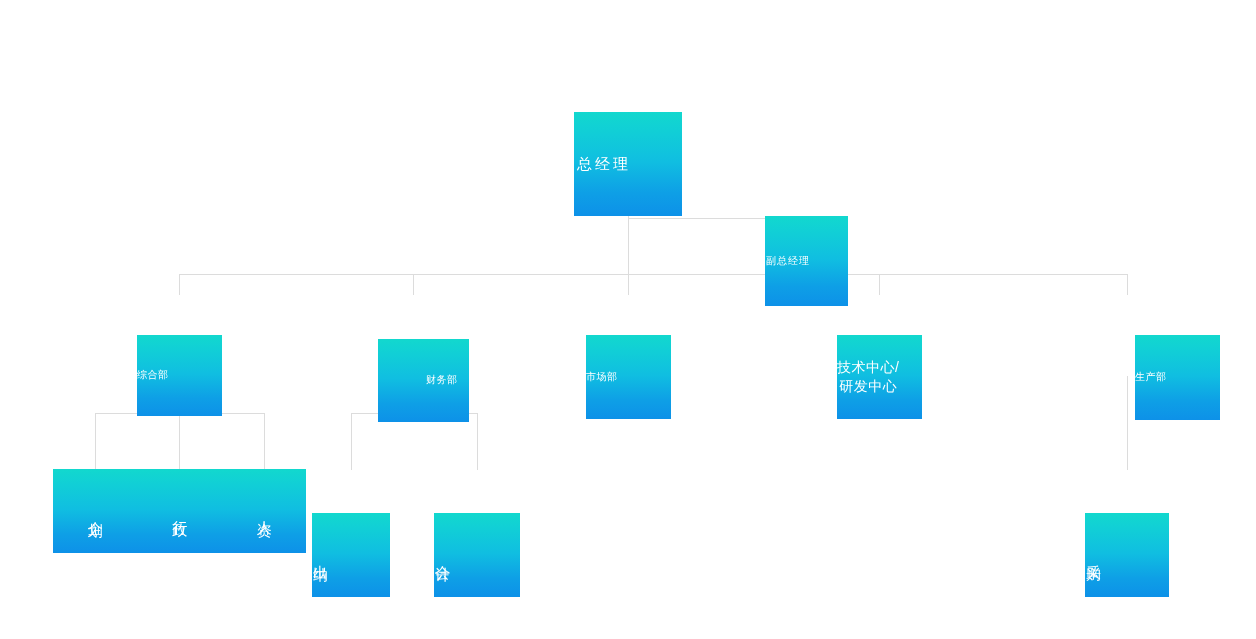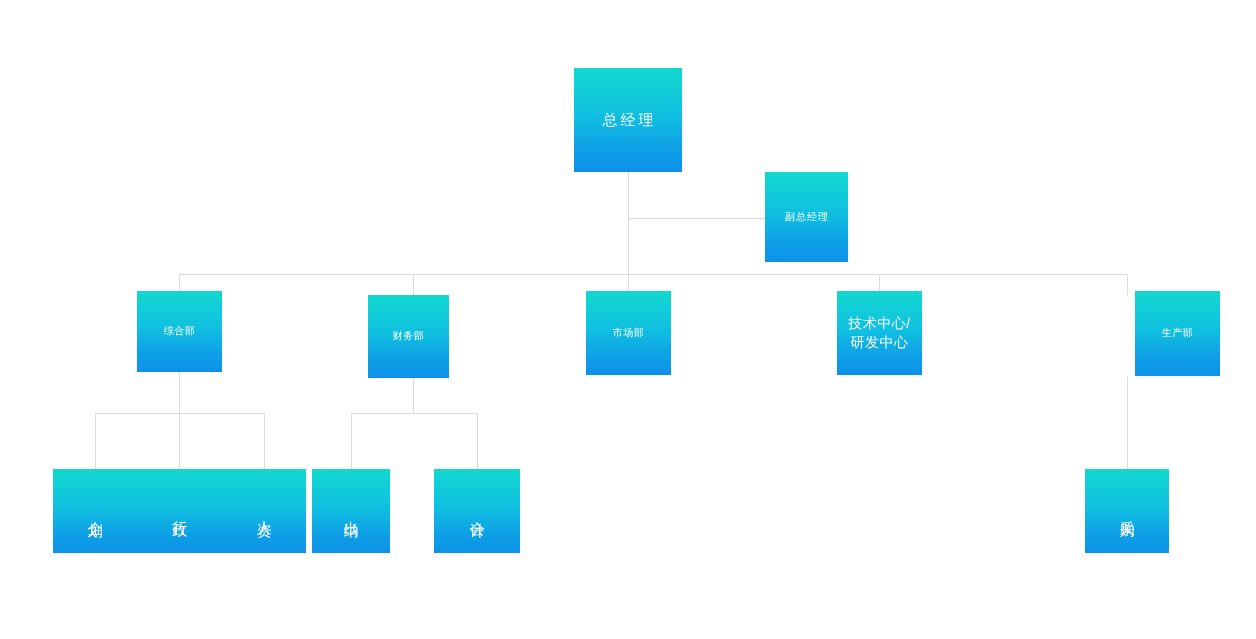--- a/index.html
+++ b/index.html
@@ -22,24 +22,25 @@
     background: #dcdcdc;
   }
   .conn-h { height: 1px; }
   .conn-v { width: 1px; }
 
   .node {
     position: absolute;
     box-sizing: border-box;
     display: flex;
     align-items: center;
-    justify-content: center;
+    justify-content: flex-start;
     background: linear-gradient(180deg, #12d8ce 0%, #11cfd6 18%, #10bee1 48%, #0e9fe6 78%, #0d91e8 100%);
     color: #ffffff;
     z-index: 2;
+    margin-top: 44px;
   }
   .node-label {
     display: block;
     text-align: center;
     color: #ffffff;
     line-height: 1.25;
     white-space: pre-line;
   }
   .lvl1 .node-label {
     font-size: 15px;
@@ -127,21 +128,21 @@
   </div>
 
   <div class="node lvl2" style="left:765px; top:172px; width:83px; height:90px;">
     <span class="node-label">副总经理</span>
   </div>
 
   <div class="node lvl3" style="left:137px; top:291px; width:85px; height:81px;">
     <span class="node-label">综合部</span>
   </div>
 
-  <div class="node lvl3" style="left:368px; top:295px; width:81px; height:83px;">
+  <div class="node lvl3" style="left:378px; top:295px; width:91px; height:83px;padding-left:48px;">
     <span class="node-label">财务部</span>
   </div>
 
   <div class="node lvl3" style="left:586px; top:291px; width:85px; height:84px;">
     <span class="node-label">市场部</span>
   </div>
 
   <div class="node lvl3 lvl3-multi" style="left:837px; top:291px; width:85px; height:84px;">
     <span class="node-label">技术中心/
 研发中心</span>

